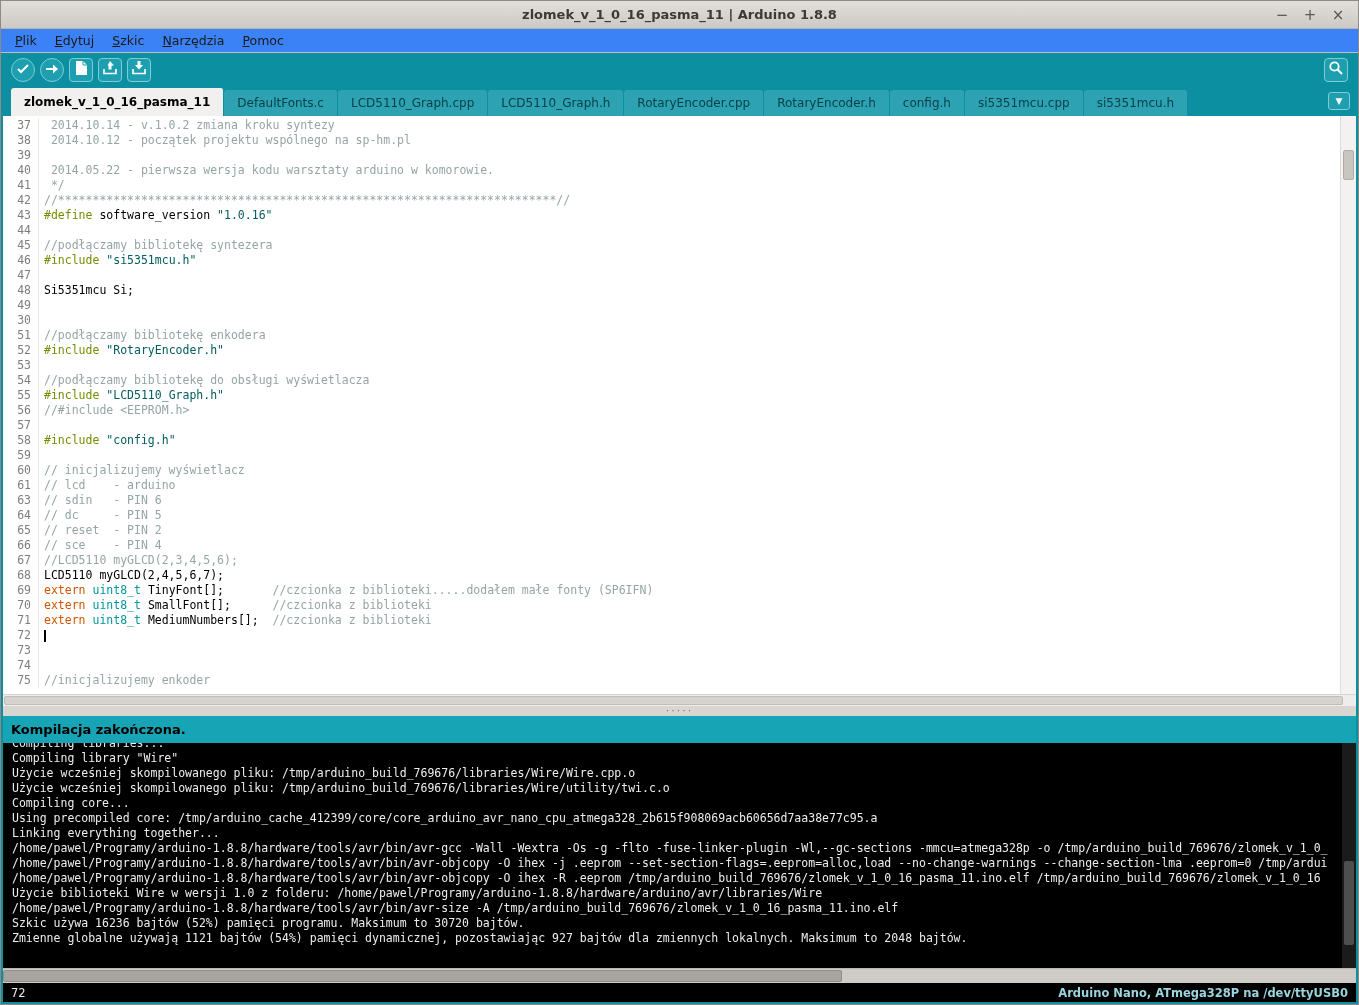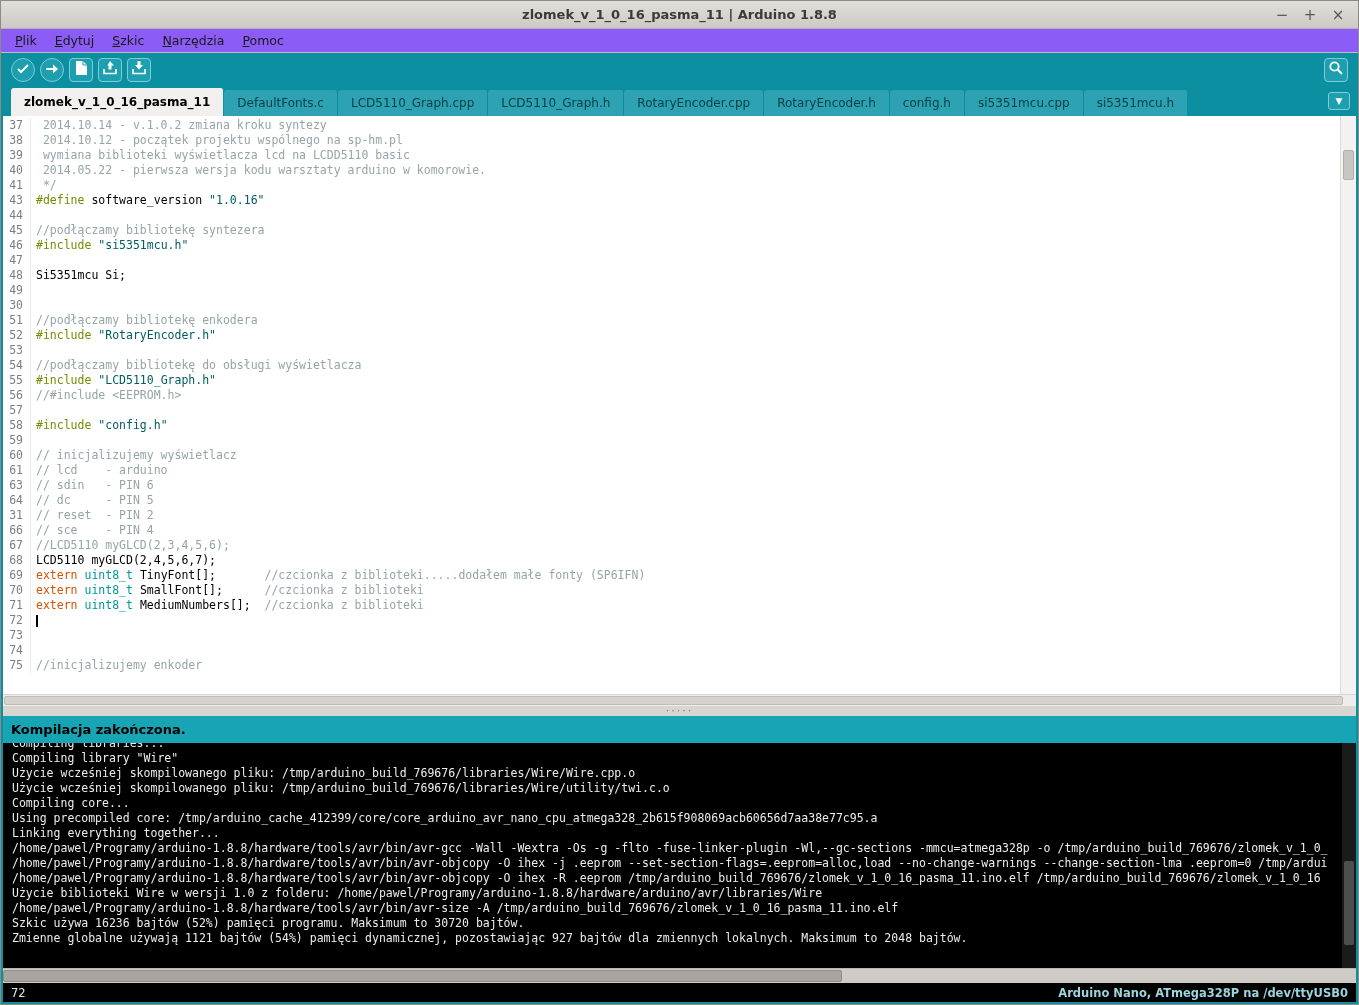--- a/index.html
+++ b/index.html
@@ -3,37 +3,37 @@
 <meta charset="utf-8">
 <style>
   *{margin:0;padding:0;box-sizing:border-box;}
   html,body{width:1359px;height:1005px;overflow:hidden;}
   body{font-family:"DejaVu Sans",sans-serif;background:#c9c6c2;}
   .window{width:1359px;height:1005px;border:1px solid #8e8a86;display:flex;flex-direction:column;background:#d6d2cf;}
   .titlebar{height:28px;flex:none;background:linear-gradient(#e2dfdb,#cdcac5);display:flex;align-items:center;position:relative;border-bottom:1px solid #b5b1ac;}
   .title{position:absolute;left:0;right:0;text-align:center;font-weight:bold;font-size:13px;color:#3c3a37;}
   .win-controls{margin-left:auto;display:flex;gap:12px;padding-right:12px;z-index:1;}
   .win-btn{color:#5a5752;font-size:15px;width:16px;text-align:center;cursor:default;line-height:16px;}
-  .menubar{height:24px;flex:none;background:#8b5cf6;display:flex;align-items:center;padding-left:6px;gap:2px;border-bottom:1px solid #c2beb9;}
+  .menubar{height:24px;flex:none;background:#3b82f6;display:flex;align-items:center;padding-left:6px;gap:2px;border-bottom:1px solid #c2beb9;}
   .menu-item{display:inline-block;font-size:12.5px;color:#1a1a1a;padding:3px 8px;}
   .menu-item::first-letter{text-decoration:underline;}
   .app{flex:1;min-height:0;background:#0B8FA1;display:flex;flex-direction:column;padding:0 2px 2px 2px;}
   .toolbar{height:33px;flex:none;display:flex;align-items:center;gap:5px;padding:0 8px;}
   .tbtn{width:24px;height:24px;background:#1E9FB0;border:1px solid #7fcbd6;display:flex;align-items:center;justify-content:center;color:#fff;flex:none;}
   .round{border-radius:50%;}
   .sq{border-radius:4px;}
   .spacer{flex:1;}
   .tabbar{height:30px;flex:none;display:flex;align-items:flex-end;padding-left:8px;position:relative;}
   .tab{height:26px;padding:0 13px;display:flex;align-items:center;font-size:12px;background:#2DA2B2;color:#073F46;border-right:1px solid #0B8FA1;border-top-left-radius:3px;border-top-right-radius:3px;white-space:nowrap;}
   .tab.active{background:#F2F0EE;color:#000;font-weight:bold;height:28px;}
   .tab-dd{position:absolute;right:6px;top:6px;width:22px;height:18px;background:#1E9FB0;border:1px solid #7fcbd6;border-radius:3px;color:#fff;font-size:9px;display:flex;align-items:center;justify-content:center;}
   .editor{flex:1;min-height:0;background:#fff;overflow:hidden;display:flex;}
   .code{flex:1;overflow:hidden;font-family:"DejaVu Sans Mono",monospace;font-size:11.5px;line-height:15px;padding-top:2px;}
   .cl{display:flex;height:15px;white-space:pre;}
-  .ln{width:28px;text-align:right;padding-right:7px;color:#7e7e7e;flex:none;border-right:1px solid #eceae8;margin-right:5px;}
+  .ln{width:36px;text-align:right;padding-right:7px;color:#7e7e7e;flex:none;border-right:1px solid #eceae8;margin-right:5px;}
   .ct{white-space:pre;}
   .cm{color:#95A5A6;}
   .pp{color:#728E00;}
   .st{color:#005C5F;}
   .kw{color:#D35400;}
   .ty{color:#00979C;}
   .pl{color:#000;}
   .caret{display:inline-block;width:1.5px;height:12px;background:#000;vertical-align:middle;}
   .ed-vscroll{width:16px;background:#f4f2f0;border-left:1px solid #dcdcdc;position:relative;flex:none;}
   .ed-thumb{position:absolute;top:34px;left:2px;width:11px;height:30px;background:#c9c6c2;border:1px solid #b1aeaa;border-radius:2px;}
@@ -128,23 +128,24 @@
         </div>
       <div class="tab-dd">
         <span>▼</span>
       </div>
     </div>
 
     <div class="editor">
       <div class="code">
           <div class="cl"><span class="ln">37</span><span class="ct"><span class="cm"> 2014.10.14 - v.1.0.2 zmiana kroku syntezy</span></span></div>
           <div class="cl"><span class="ln">38</span><span class="ct"><span class="cm"> 2014.10.12 - początek projektu wspólnego na sp-hm.pl</span></span></div>
-          <div class="cl"><span class="ln">39</span><span class="ct"><span class="cm"> wymiana biblioteki wyświetlacza lcd na LCDD5110 basic</span></span></div>
+          <div class="cl"><span class="ln">39</span></div>
           <div class="cl"><span class="ln">40</span><span class="ct"><span class="cm"> 2014.05.22 - pierwsza wersja kodu warsztaty arduino w komorowie.</span></span></div>
           <div class="cl"><span class="ln">41</span><span class="ct"><span class="cm"> */</span></span></div>
+          <div class="cl"><span class="ln">42</span><span class="ct"><span class="cm">//************************************************************************//</span></span></div>
           <div class="cl"><span class="ln">43</span><span class="ct"><span class="pp">#define</span><span class="pl"> software_version </span><span class="st">"1.0.16"</span></span></div>
           <div class="cl"><span class="ln">44</span><span class="ct"></span></div>
           <div class="cl"><span class="ln">45</span><span class="ct"><span class="cm">//podłączamy bibliotekę syntezera</span></span></div>
           <div class="cl"><span class="ln">46</span><span class="ct"><span class="pp">#include</span><span class="pl"> </span><span class="st">"si5351mcu.h"</span></span></div>
           <div class="cl"><span class="ln">47</span><span class="ct"></span></div>
           <div class="cl"><span class="ln">48</span><span class="ct"><span class="pl">Si5351mcu Si;</span></span></div>
           <div class="cl"><span class="ln">49</span><span class="ct"></span></div>
           <div class="cl"><span class="ln">30</span><span class="ct"></span></div>
           <div class="cl"><span class="ln">51</span><span class="ct"><span class="cm">//podłączamy bibliotekę enkodera</span></span></div>
           <div class="cl"><span class="ln">52</span><span class="ct"><span class="pp">#include</span><span class="pl"> </span><span class="st">"RotaryEncoder.h"</span></span></div>
@@ -152,21 +153,21 @@
           <div class="cl"><span class="ln">54</span><span class="ct"><span class="cm">//podłączamy bibliotekę do obsługi wyświetlacza</span></span></div>
           <div class="cl"><span class="ln">55</span><span class="ct"><span class="pp">#include</span><span class="pl"> </span><span class="st">"LCD5110_Graph.h"</span></span></div>
           <div class="cl"><span class="ln">56</span><span class="ct"><span class="cm">//#include &lt;EEPROM.h&gt;</span></span></div>
           <div class="cl"><span class="ln">57</span><span class="ct"></span></div>
           <div class="cl"><span class="ln">58</span><span class="ct"><span class="pp">#include</span><span class="pl"> </span><span class="st">"config.h"</span></span></div>
           <div class="cl"><span class="ln">59</span><span class="ct"></span></div>
           <div class="cl"><span class="ln">60</span><span class="ct"><span class="cm">// inicjalizujemy wyświetlacz</span></span></div>
           <div class="cl"><span class="ln">61</span><span class="ct"><span class="cm">// lcd    - arduino</span></span></div>
           <div class="cl"><span class="ln">63</span><span class="ct"><span class="cm">// sdin   - PIN 6</span></span></div>
           <div class="cl"><span class="ln">64</span><span class="ct"><span class="cm">// dc     - PIN 5</span></span></div>
-          <div class="cl"><span class="ln">31</span><span class="ct"><span class="cm">// reset  - PIN 2</span></span></div>
+          <div class="cl"><span class="ln">65</span><span class="ct"><span class="cm">// reset  - PIN 2</span></span></div>
           <div class="cl"><span class="ln">66</span><span class="ct"><span class="cm">// sce    - PIN 4</span></span></div>
           <div class="cl"><span class="ln">67</span><span class="ct"><span class="cm">//LCD5110 myGLCD(2,3,4,5,6);</span></span></div>
           <div class="cl"><span class="ln">68</span><span class="ct"><span class="pl">LCD5110 myGLCD(2,4,5,6,7);</span></span></div>
           <div class="cl"><span class="ln">69</span><span class="ct"><span class="kw">extern</span><span class="pl"> </span><span class="ty">uint8_t</span><span class="pl"> TinyFont[];       </span><span class="cm">//czcionka z biblioteki.....dodałem małe fonty (SP6IFN)</span></span></div>
           <div class="cl"><span class="ln">70</span><span class="ct"><span class="kw">extern</span><span class="pl"> </span><span class="ty">uint8_t</span><span class="pl"> SmallFont[];      </span><span class="cm">//czcionka z biblioteki</span></span></div>
           <div class="cl"><span class="ln">71</span><span class="ct"><span class="kw">extern</span><span class="pl"> </span><span class="ty">uint8_t</span><span class="pl"> MediumNumbers[];  </span><span class="cm">//czcionka z biblioteki</span></span></div>
           <div class="cl"><span class="ln">72</span><span class="ct"><span class="caret"></span></span></div>
           <div class="cl"><span class="ln">73</span><span class="ct"></span></div>
           <div class="cl"><span class="ln">74</span><span class="ct"></span></div>
           <div class="cl"><span class="ln">75</span><span class="ct"><span class="cm">//inicjalizujemy enkoder</span></span></div>

